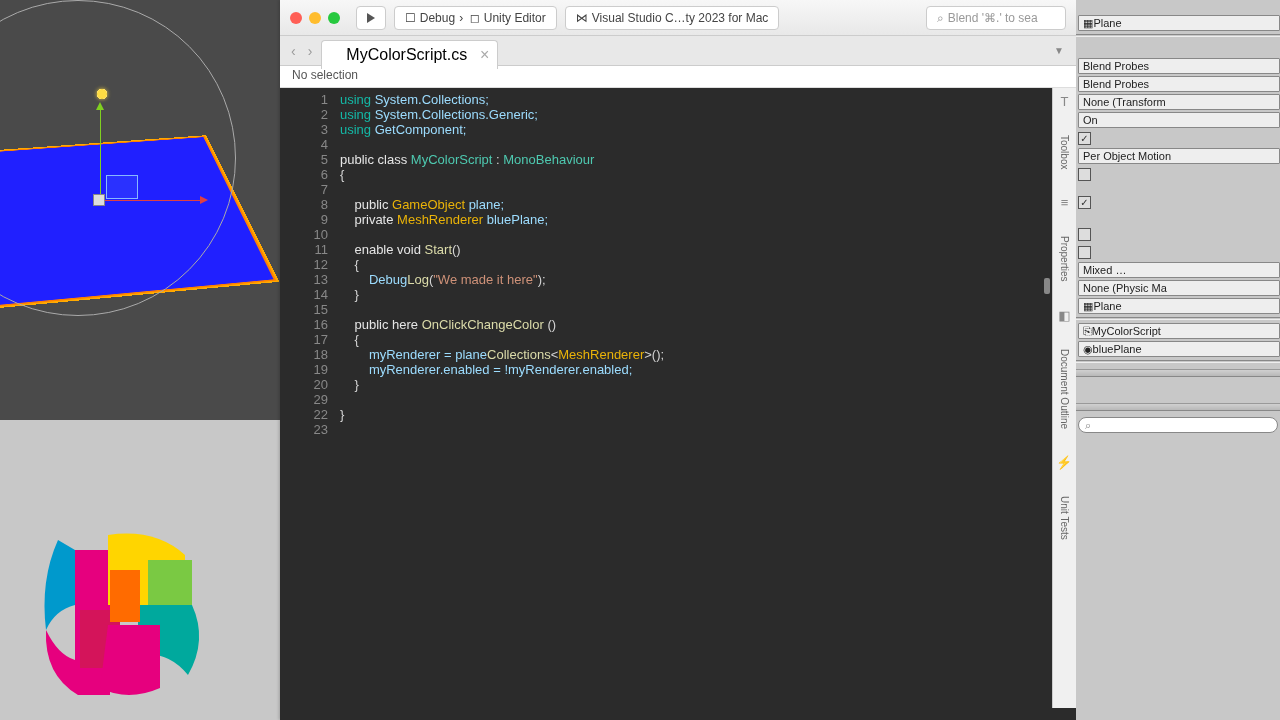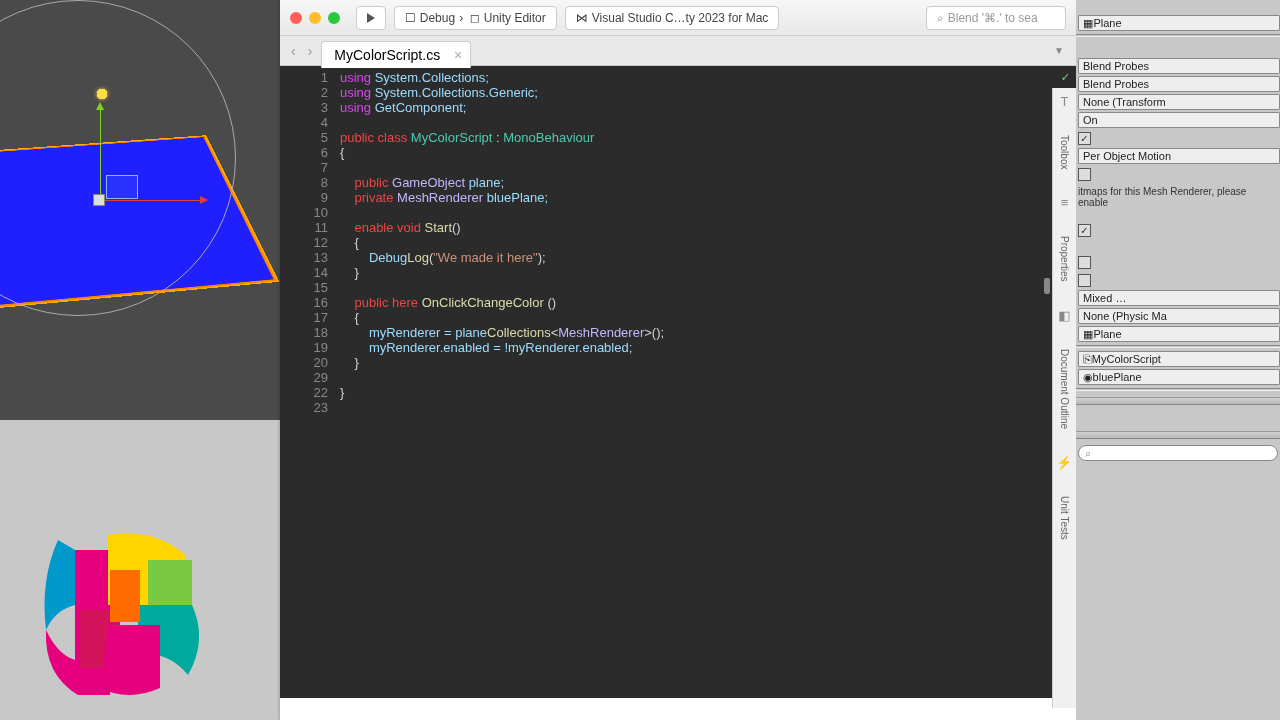--- a/index.html
+++ b/index.html
@@ -22,28 +22,28 @@
 .editor-window{position:absolute;left:280px;top:0;width:796px;height:720px;background:#fff;box-shadow:-1px 0 3px rgba(0,0,0,.2)}
 .titlebar{height:36px;background:linear-gradient(#f7f7f7,#e8e8e8);border-bottom:1px solid #ccc;display:flex;align-items:center;padding:0 10px;gap:8px}
 .traffic{display:flex;gap:7px;margin-right:8px}
 .tl{width:12px;height:12px;border-radius:50%}
 .tl-r{background:#ff5f56}.tl-y{background:#ffbd2e}.tl-g{background:#27c93f}
 .tb-btn{background:#fff;border:1px solid #ccc;border-radius:4px;padding:3px 10px;font-size:12px;color:#444;display:flex;align-items:center;gap:4px;height:24px}
 .tb-search{margin-left:auto;width:140px;color:#999}
 .play-ico{display:inline-block;border-left:8px solid #555;border-top:5px solid transparent;border-bottom:5px solid transparent}
 .tabbar{height:30px;background:#e8e8e8;display:flex;align-items:center;padding:0 8px;gap:6px;border-bottom:1px solid #ccc}
 .nav-arrow{color:#999;font-size:14px;padding:0 3px}
-.tab{background:#fff;border:1px solid #ccc;border-bottom:none;padding:5px 30px 5px 12px;font-size:14px;border-radius:4px 4px 0 0;position:relative;margin-top:8px}
+.tab{background:#fff;border:1px solid #ccc;border-bottom:none;padding:5px 30px 5px 24px;font-size:16px;border-radius:4px 4px 0 0;position:relative;margin-top:8px}
 .tab-close{position:absolute;right:8px;top:5px;color:#aaa}
 .tab-dd{margin-left:auto;color:#888;font-size:10px;padding:4px}
 .crumb{height:22px;background:#fff;padding:2px 12px;font-size:12px;color:#555;border-bottom:1px solid #ddd}
 .code-area{display:flex;height:calc(100% - 88px);background:#2b2b2b}
 .gutter{width:60px;background:#2b2b2b;padding-top:4px;text-align:right;padding-right:12px;font-family:Menlo,Consolas,monospace;font-size:13px;color:#888;line-height:15px}
 .code{flex:1;padding-top:4px;font-family:Menlo,Consolas,monospace;font-size:13px;line-height:15px;white-space:pre;color:#d4d4d4;position:relative}
-.k-using{color:#d946ef}.k-mod{color:#ef4444}.k-type{color:#c4b5fd}.k-id{color:#9cdcfe}.k-str{color:#ce9178}.k-fn{color:#dcdcaa}.k-cls{color:#4ec9b0}
+.k-using{color:#14b8a6}.k-mod{color:#e5e5e5}.k-type{color:#eab308}.k-id{color:#9cdcfe}.k-str{color:#ce9178}.k-fn{color:#dcdcaa}.k-cls{color:#4ec9b0}
 .check-ico{position:absolute;right:6px;top:4px;color:#8c8;font-size:11px}
 .side-tabs{position:absolute;right:0;top:88px;width:24px;height:620px;background:#f0f0f0;border-left:1px solid #ccc;display:flex;flex-direction:column;align-items:center;padding-top:6px;gap:20px;font-size:10px;color:#666}
 .side-tab{writing-mode:vertical-rl;padding:6px 2px}
 .side-ico{font-size:13px;color:#888}
 .inspector{position:absolute;right:0;top:0;width:204px;height:720px;background:#c8c8c8;font-size:11px;color:#222}
 .insp-row{display:flex;align-items:center;padding:1px 0 1px 2px;height:18px}
 .insp-field{background:#eee;border:1px solid #888;padding:1px 4px;font-size:11px;flex:0 0 85px;height:16px;display:flex;align-items:center;border-radius:1px;white-space:nowrap;overflow:hidden}
 .insp-wide{flex:1}
 .insp-cb{width:13px;height:13px;border:1px solid #555;background:#ddd;display:inline-flex;align-items:center;justify-content:center;font-size:10px;color:#333}
 .insp-sep{height:3px;border-top:1px solid #888;border-bottom:1px solid #eee;margin:2px 0}
@@ -97,20 +97,21 @@
     <div class="tb-btn tb-search">⌕ <span>Blend '⌘.' to sea</span></div>
   </div>
 
   <div class="tabbar">
     <span class="nav-arrow">‹</span>
     <span class="nav-arrow">›</span>
     <div class="tab"><span>MyColorScript.cs</span><span class="tab-close">×</span></div>
     <span class="tab-dd">▼</span>
   </div>
 
+  <div class="crumb">No selection</div>
 
   <div class="code-area">
     <div class="gutter">
         <div>1</div>
         <div>2</div>
         <div>3</div>
         <div>4</div>
         <div>5</div>
         <div>6</div>
         <div>7</div>
@@ -190,21 +191,20 @@
     </div>
   <div class="insp-row">
       <span class="insp-cb">✓</span>
     </div>
   <div class="insp-row">
       <span class="insp-field insp-wide">Per Object Motion</span>
     </div>
   <div class="insp-row">
       <span class="insp-cb"></span>
     </div>
-  <div class="insp-txt">itmaps for this Mesh Renderer, please enable</div>
   <div style="height:10px"></div>
   <div class="insp-row">
       <span class="insp-cb">✓</span>
     </div>
   <div style="height:14px"></div>
   <div class="insp-row">
       <span class="insp-cb"></span>
     </div>
   <div class="insp-row">
       <span class="insp-cb"></span>

